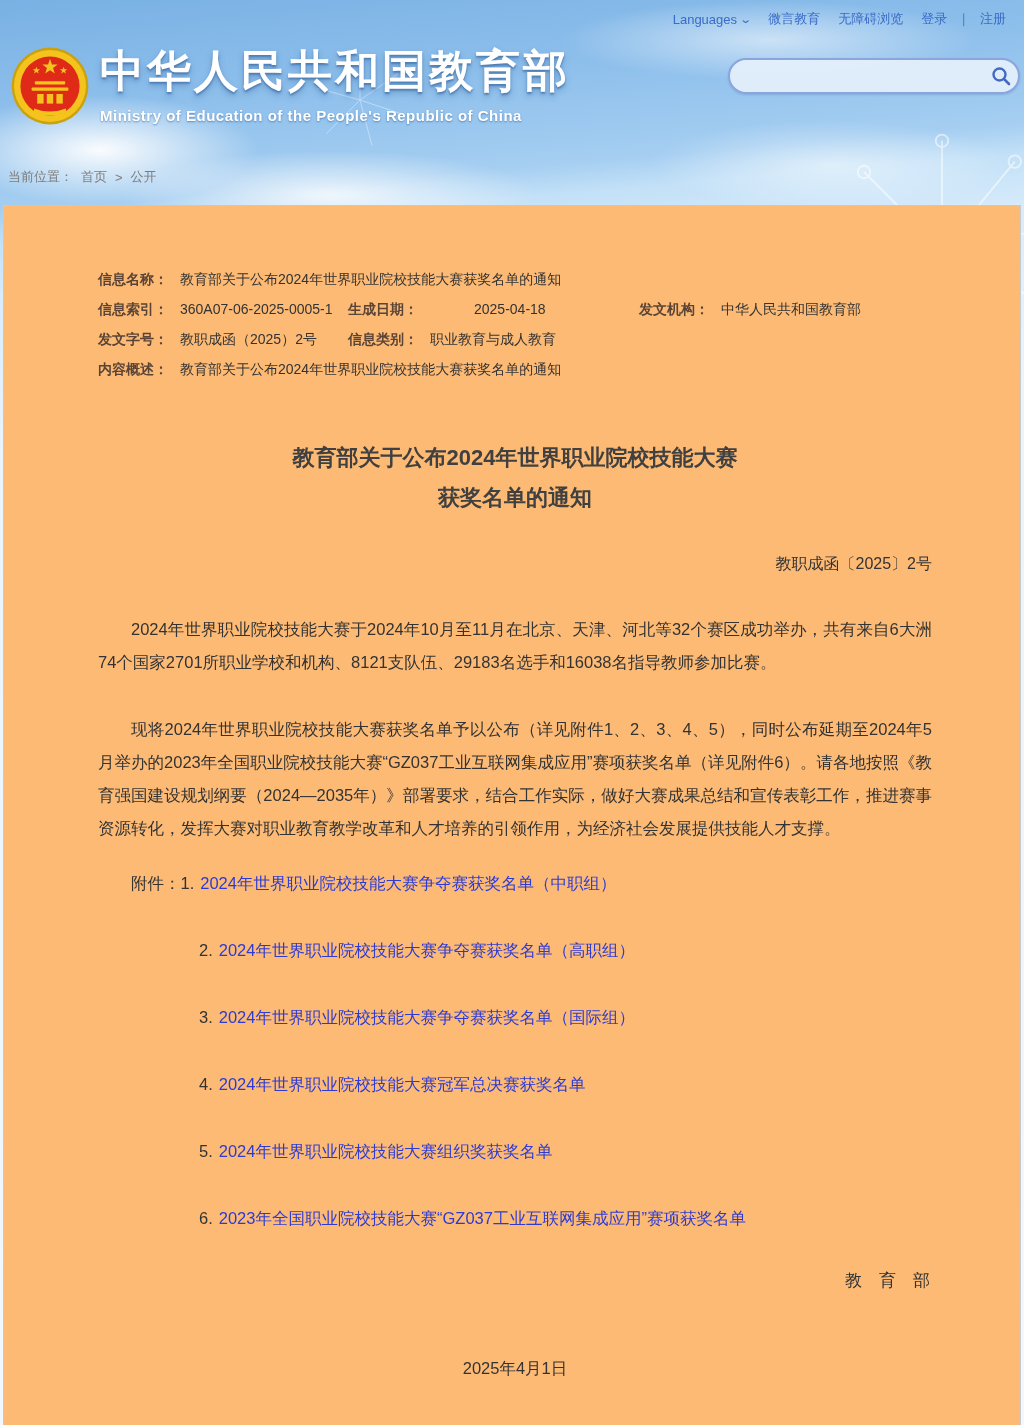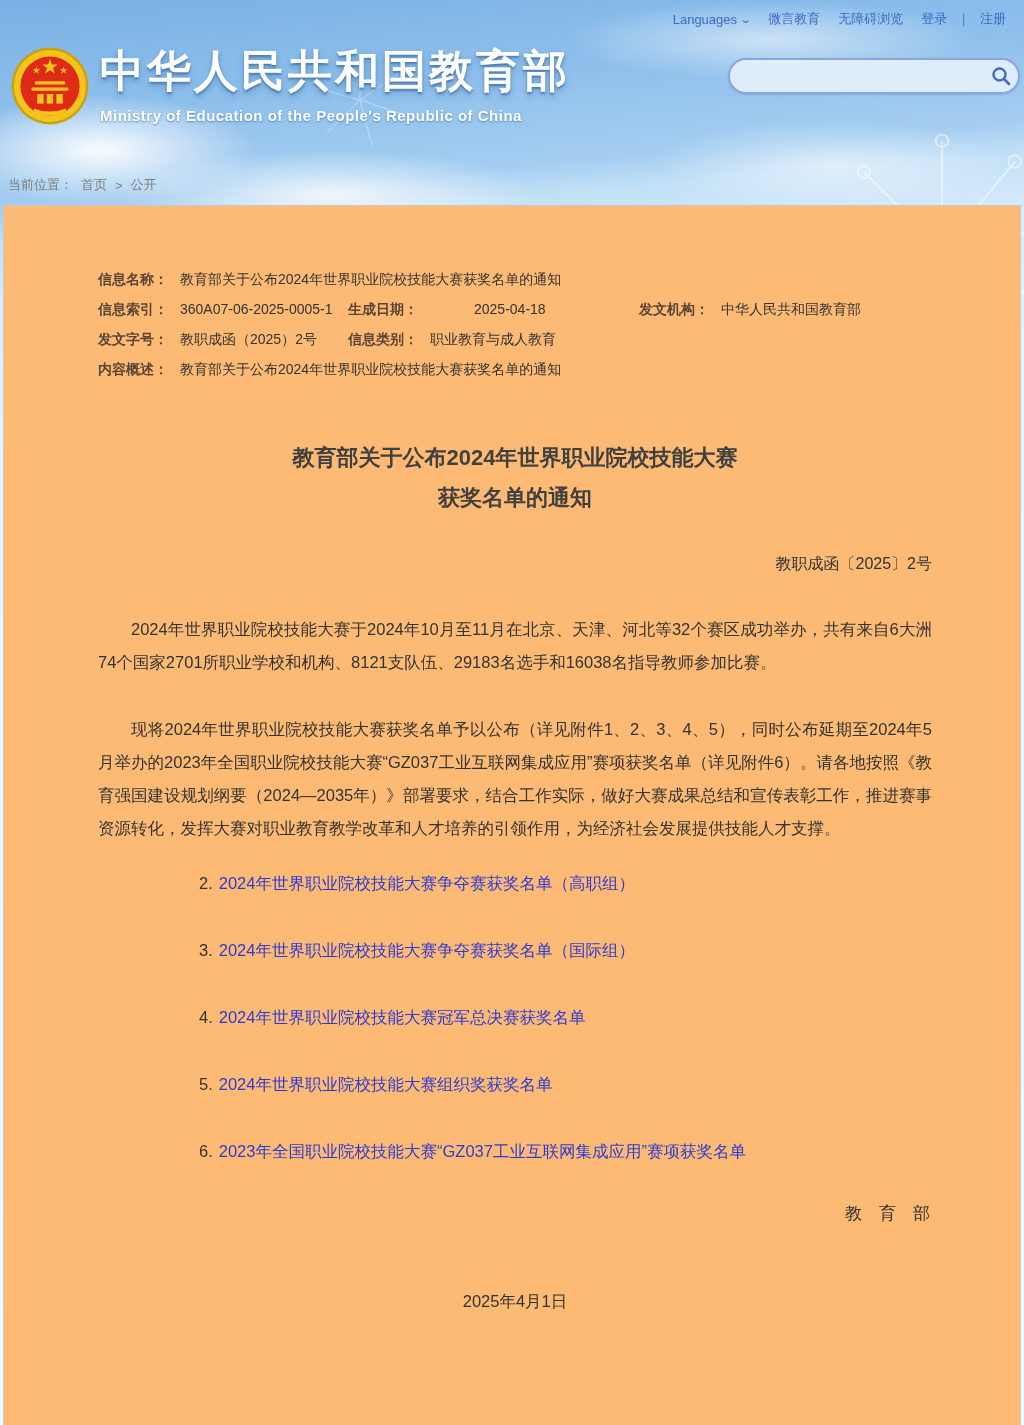--- a/index.html
+++ b/index.html
@@ -50,21 +50,21 @@
     box-shadow:0 1px 2px rgba(60,100,160,.25);
   }
   .searchbox input{
     flex:1; border:none; outline:none; background:transparent;
     padding:0 6px 0 16px; font-size:14px; color:#335;
   }
   .search-btn{ width:34px; height:32px; border:none; background:transparent; cursor:pointer; display:flex; align-items:center; justify-content:center; }
 
   
   .breadcrumb{
-    position:absolute; left:8px; top:176px; font-size:13px; color:#7d7d7d;
+    position:absolute; left:8px; top:168px; font-size:13px; color:#7d7d7d;
     display:flex; gap:8px; align-items:center;
   }
   .breadcrumb a{ color:#7d7d7d; text-decoration:none; cursor:pointer; }
 
   
   .panel{
     position:absolute; left:3px; top:205px; width:1018px; height:1220px;
     background:#fdba74; border:1px solid #c9c9c9; border-bottom:none;
     padding:58px 88px 0 94px;
     overflow:hidden;
@@ -219,20 +219,25 @@
     </h1>
 
     <div class="doc-number">教职成函〔2025〕2号</div>
 
 
     <p class="para">2024年世界职业院校技能大赛于2024年10月至11月在北京、天津、河北等32个赛区成功举办，共有来自6大洲74个国家2701所职业学校和机构、8121支队伍、29183名选手和16038名指导教师参加比赛。</p>
     <p class="para">现将2024年世界职业院校技能大赛获奖名单予以公布（详见附件1、2、3、4、5），同时公布延期至2024年5月举办的2023年全国职业院校技能大赛“GZ037工业互联网集成应用”赛项获奖名单（详见附件6）。请各地按照《教育强国建设规划纲要（2024—2035年）》部署要求，结合工作实际，做好大赛成果总结和宣传表彰工作，推进赛事资源转化，发挥大赛对职业教育教学改革和人才培养的引领作用，为经济社会发展提供技能人才支撑。</p>
 
     <div class="attachments">
       <div class="att-row">
+        <span class="att-label">附件：</span>
+        <span class="att-num">1.</span>
+        <a>2024年世界职业院校技能大赛争夺赛获奖名单（中职组）</a>
+      </div>
+      <div class="att-row">
         <span class="att-num att-indent">2.</span>
         <a>2024年世界职业院校技能大赛争夺赛获奖名单（高职组）</a>
       </div>
       <div class="att-row">
         <span class="att-num att-indent">3.</span>
         <a>2024年世界职业院校技能大赛争夺赛获奖名单（国际组）</a>
       </div>
       <div class="att-row">
         <span class="att-num att-indent">4.</span>
         <a>2024年世界职业院校技能大赛冠军总决赛获奖名单</a>

